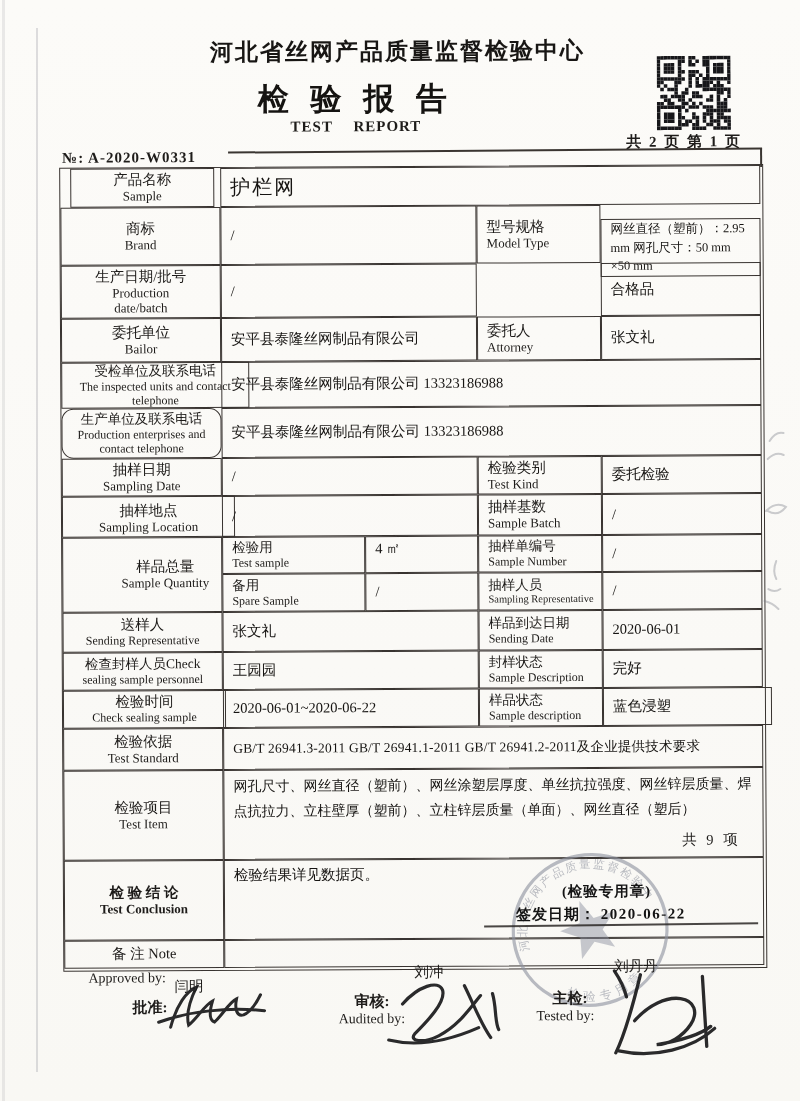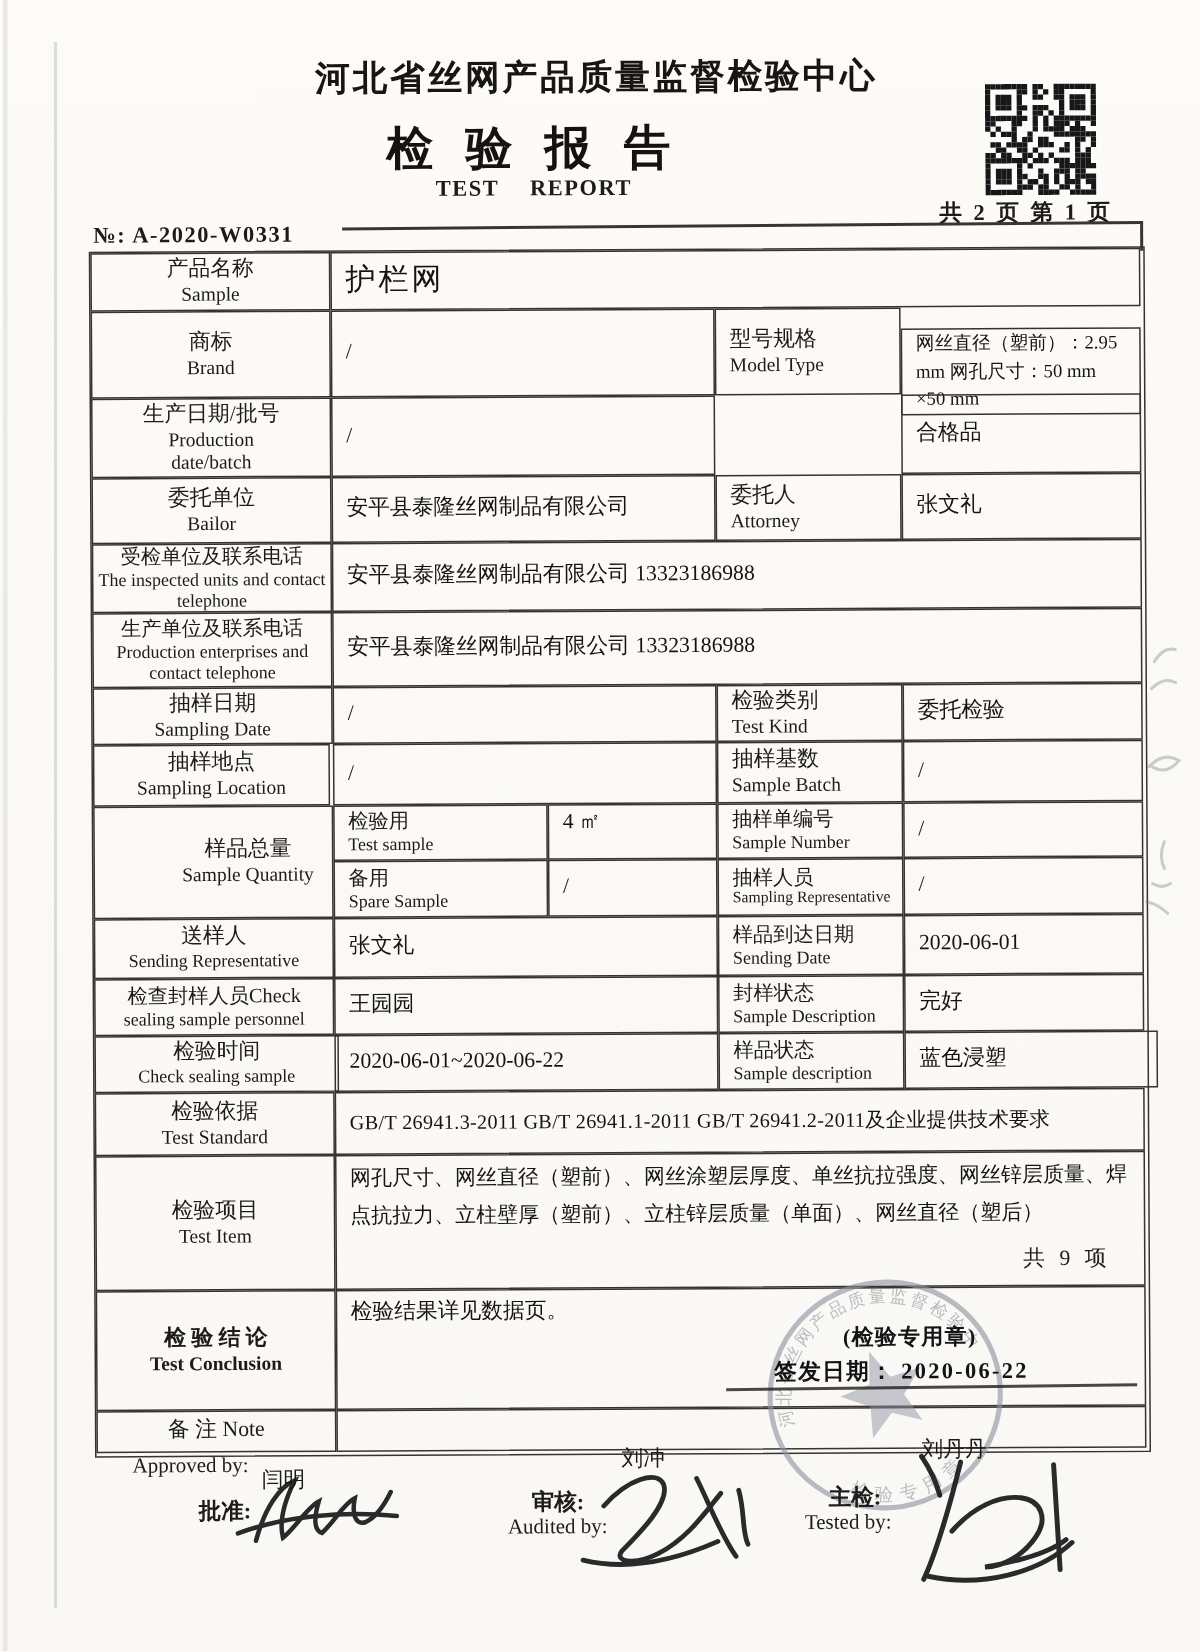--- a/index.html
+++ b/index.html
@@ -318,21 +318,21 @@
         <rect x="68" y="68" width="3.4" height="3.4"></rect>
       </svg>
 
     <div class="abs pageinfo">共 2 页  第 1 页</div>
     <div class="abs reportno">№: A-2020-W0331</div>
     <div class="abs topline"></div>
     <div class="abs topline-v"></div>
 
     <div class="abs tbl-border"></div>
 
-    <div class="cell" style="left:62px;top:167px;width:160px;height:39px;">
+    <div class="cell" style="left:72px;top:167px;width:144px;height:39px;">
       <div class="cn">产品名称</div>
       <div class="en">Sample</div>
     </div>
     <div class="cell vcell" style="left:222px;top:167px;width:540px;height:39px;">
       <div class="val big">护栏网</div>
     </div>
 
     <div class="cell" style="left:62px;top:206px;width:160px;height:58px;">
       <div class="cn">商标</div>
       <div class="en">Brand</div>
@@ -367,29 +367,29 @@
       <div class="val">安平县泰隆丝网制品有限公司</div>
     </div>
     <div class="cell vcell" style="left:478px;top:317px;width:124px;height:44px;">
       <div class="cn">委托人</div>
       <div class="en">Attorney</div>
     </div>
     <div class="cell vcell" style="left:602px;top:317px;width:160px;height:44px;">
       <div class="val">张文礼</div>
     </div>
 
-    <div class="cell" style="left:62px;top:361px;width:160px;height:46px;">
+    <div class="cell" style="left:62px;top:361px;width:188px;height:46px;">
       <div class="cn small-cn">受检单位及联系电话</div>
       <div class="en small-en">The inspected units and contact telephone</div>
     </div>
     <div class="cell vcell" style="left:222px;top:361px;width:540px;height:46px;">
       <div class="val">安平县泰隆丝网制品有限公司  13323186988</div>
     </div>
 
-    <div class="cell" style="left:62px;top:407px;width:160px;height:50px;">
+    <div class="cell" style="left:62px;top:407px;width:160px;height:50px;border-radius:12px;">
       <div class="cn small-cn">生产单位及联系电话</div>
       <div class="en small-en">Production enterprises and contact telephone</div>
     </div>
     <div class="cell vcell" style="left:222px;top:407px;width:540px;height:50px;">
       <div class="val">安平县泰隆丝网制品有限公司  13323186988</div>
     </div>
 
     <div class="cell" style="left:62px;top:457px;width:160px;height:38px;">
       <div class="cn">抽样日期</div>
       <div class="en">Sampling Date</div>
@@ -398,21 +398,21 @@
       <div class="val">/</div>
     </div>
     <div class="cell vcell" style="left:478px;top:457px;width:124px;height:38px;">
       <div class="cn">检验类别</div>
       <div class="en">Test Kind</div>
     </div>
     <div class="cell vcell" style="left:602px;top:457px;width:160px;height:38px;">
       <div class="val">委托检验</div>
     </div>
 
-    <div class="cell" style="left:62px;top:495px;width:158px;height:41px;">
+    <div class="cell" style="left:62px;top:495px;width:173px;height:41px;justify-content:flex-end;">
       <div class="cn">抽样地点</div>
       <div class="en">Sampling Location</div>
     </div>
     <div class="cell vcell" style="left:222px;top:495px;width:256px;height:41px;">
       <div class="val">/</div>
     </div>
     <div class="cell vcell" style="left:478px;top:495px;width:124px;height:41px;">
       <div class="cn">抽样基数</div>
       <div class="en">Sample Batch</div>
     </div>

